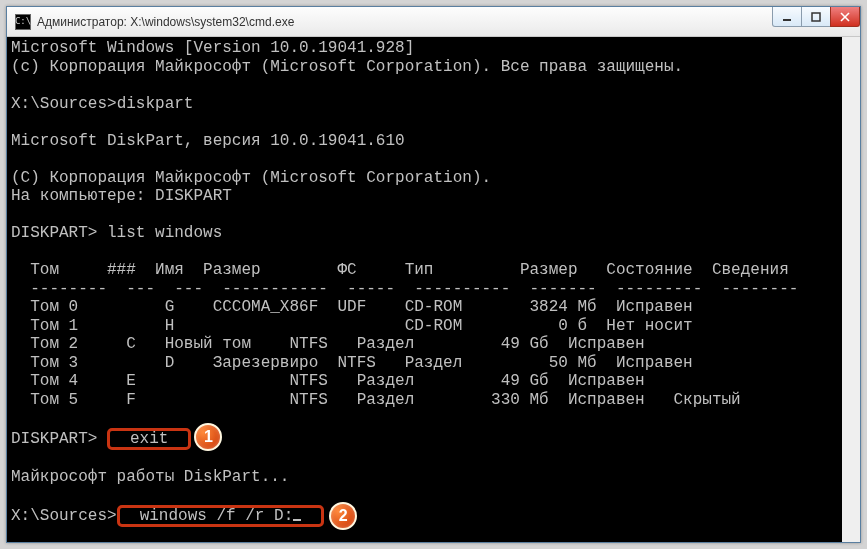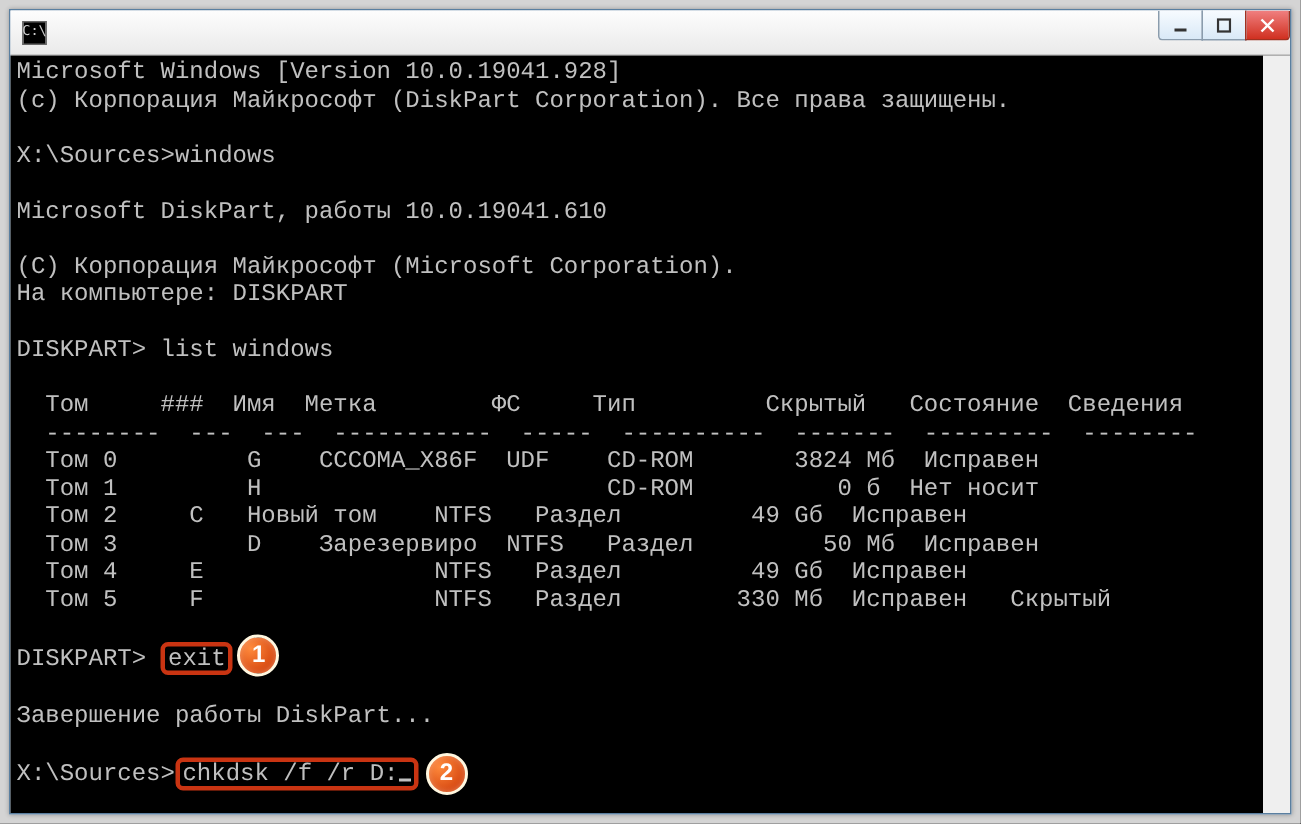--- a/index.html
+++ b/index.html
@@ -70,21 +70,21 @@
     position: absolute; right: -18px; width:18px; height:16px;
     background:#efefef; border:1px solid #ccc;
     display:flex; align-items:center; justify-content:center;
     color:#666; font-size:9px;
   }
   .sb-up{ top:0; }
   .sb-down{ bottom:0; }
   .hl {
     border: 3px solid #c93412;
     border-radius: 5px;
-    padding: 0 2px;
+    padding: 0 20px;
     display: inline-block;
     line-height: 16px;
     position: relative;
   }
   .badge {
     position: absolute;
     width: 28px; height: 28px;
     border-radius: 50%;
     background: radial-gradient(circle at 30% 30%, #ff8a3c, #d84a12 70%);
     border: 2px solid #fff7e0;
@@ -97,20 +97,21 @@
   .badge2 { right: -36px; top: -6px; }
   .cursor { display:inline-block; width:8px; height:2px; background:#c0c0c0; vertical-align:baseline; margin-bottom:-1px; }
 </style>
 </head>
 <body>
 
 <div class="outer">
   <div class="window">
     <div class="titlebar">
       <span class="title-icon">C:\</span>
+      <span class="title-text">Администратор: X:\windows\system32\cmd.exe</span>
       <div class="win-controls">
         <div class="win-btn min">
           <svg width="10" height="10">
               <rect x="1" y="7" width="8" height="2" fill="#333"></rect>
             </svg>
         </div>
         <div class="win-btn">
           <svg width="10" height="10">
               <rect x="1" y="1" width="8" height="8" fill="none" stroke="#333" stroke-width="1.5"></rect>
             </svg>
@@ -118,40 +119,40 @@
         <div class="win-btn close">
           <svg width="10" height="10">
               <line x1="1" y1="1" x2="9" y2="9" stroke="#fff" stroke-width="1.6"></line>
               <line x1="9" y1="1" x2="1" y2="9" stroke="#fff" stroke-width="1.6"></line>
             </svg>
         </div>
       </div>
     </div>
 
     <div class="terminal"><span>Microsoft Windows [Version 10.0.19041.928]</span>
-<span>(c) Корпорация Майкрософт (DiskPart Corporation). Все права защищены.</span>
+<span>(c) Корпорация Майкрософт (Microsoft Corporation). Все права защищены.</span>
 <span></span>
-<span>X:\Sources&gt;</span><span>windows</span>
+<span>X:\Sources&gt;</span><span>diskpart</span>
 <span></span>
-<span>Microsoft DiskPart, работы 10.0.19041.610</span>
+<span>Microsoft DiskPart, версия 10.0.19041.610</span>
 <span></span>
 <span>(C) Корпорация Майкрософт (Microsoft Corporation).</span>
 <span>На компьютере: DISKPART</span>
 <span></span>
 <span>DISKPART&gt; </span><span>list windows</span>
 <span></span>
-<span>  Том     ###  Имя  Метка        ФС     Тип         Скрытый   Состояние  Сведения</span>
+<span>  Том     ###  Имя  Размер        ФС     Тип         Размер   Состояние  Сведения</span>
 <span>  --------  ---  ---  -----------  -----  ----------  -------  ---------  --------</span>
 <span>  Том 0         G    CCCOMA_X86F  UDF    CD-ROM       3824 Мб  Исправен</span>
 <span>  Том 1         H                        CD-ROM          0 б  Нет носит</span>
 <span>  Том 2     C   Новый том    NTFS   Раздел         49 Gб  Исправен</span>
 <span>  Том 3         D    Зарезервиро  NTFS   Раздел         50 Mб  Исправен</span>
 <span>  Том 4     E                NTFS   Раздел         49 Gб  Исправен</span>
 <span>  Том 5     F                NTFS   Раздел        330 Mб  Исправен   Скрытый</span>
 <span></span>
 <span>DISKPART&gt; </span><span class="hl"><span>exit</span><span class="badge badge1">1</span></span>
 <span></span>
-<span>Завершение работы DiskPart...</span>
+<span>Майкрософт работы DiskPart...</span>
 <span></span>
-<span>X:\Sources&gt;</span><span class="hl"><span>chkdsk /f /r D:</span><span class="cursor"></span><span class="badge badge2">2</span></span>
+<span>X:\Sources&gt;</span><span class="hl"><span>windows /f /r D:</span><span class="cursor"></span><span class="badge badge2">2</span></span>
 <span class="sb-arrow sb-up">▴</span><span class="scrollbar-thumb"></span><span class="sb-arrow sb-down">▾</span></div>
   </div>
 </div>
 
 </body></html>

